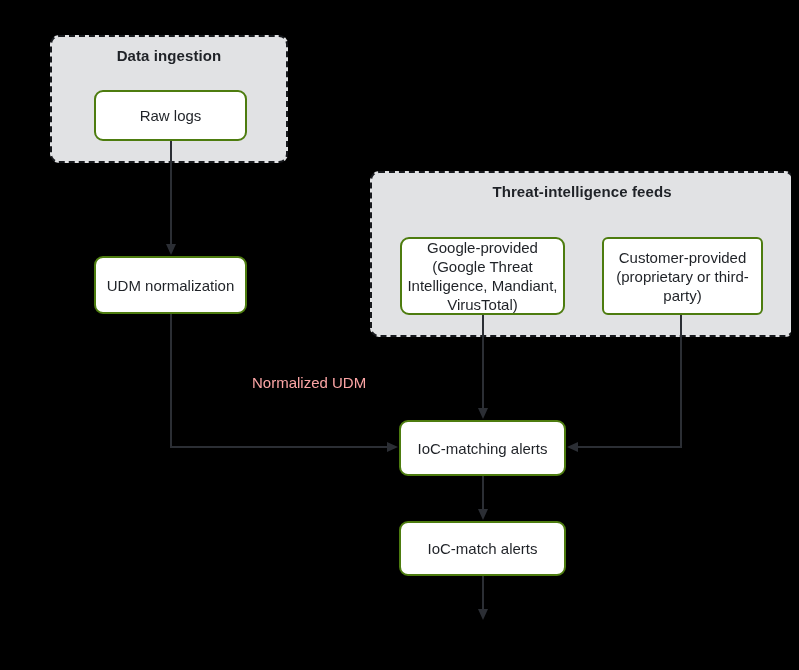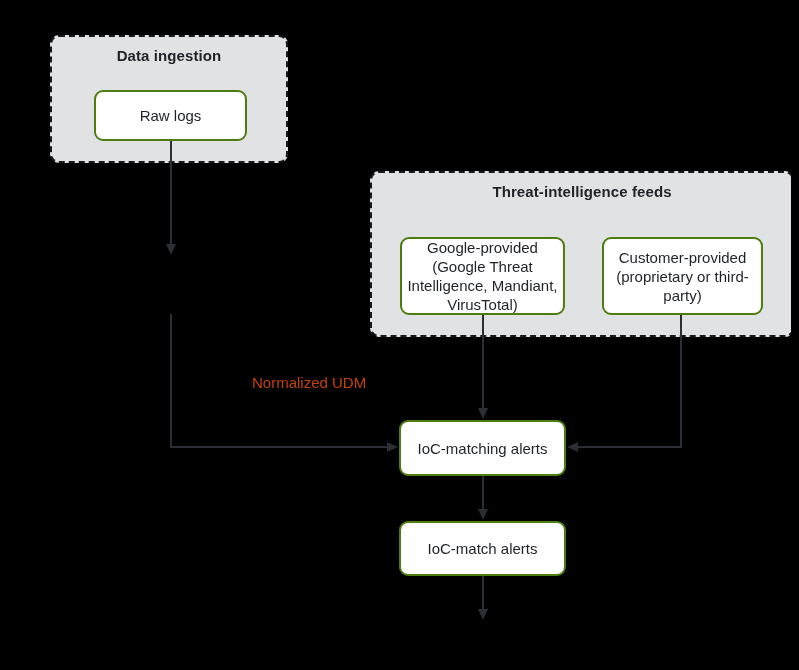--- a/index.html
+++ b/index.html
@@ -46,32 +46,32 @@
     text-align: center;
     color: #1f2227;
     font-size: 15px;
     line-height: 19px;
     padding: 2px;
   }
   .node-label { white-space: pre-line; }
   #node-raw-logs            { left: 94px;  top: 62px;  width: 153px; height: 51px; }
   #node-udm-normalization   { left: 94px;  top: 228px; width: 153px; height: 58px; }
   #node-google-provided     { left: 400px; top: 209px; width: 165px; height: 78px; }
-  #node-customer-provided   { left: 602px; top: 209px; width: 161px; height: 78px; }
+  #node-customer-provided   { left: 602px; top: 209px; width: 161px; height: 78px; border-radius: 6px; }
   #node-ioc-matching-engine { left: 399px; top: 392px; width: 167px; height: 56px; }
   #node-ioc-match-alerts    { left: 399px; top: 493px; width: 167px; height: 55px; }
   #node-secops-ui           { left: 399px; top: 593px; width: 167px; height: 70px; }
   #node-secops-ui .node-line b { font-weight: 700; }
 
   
   #edge-label-normalized-udm {
     position: absolute;
     left: 252px; top: 346px;
     font-size: 15px;
-    color: #c2410c;
+    color: #fca5a5;
   }
 
   
   #arrows {
     position: absolute;
     left: 0; top: 0;
     pointer-events: none;
   }
   #arrows path { stroke: #2b2e34; stroke-width: 2; fill: none; }
   #arrows polygon { fill: #2b2e34; }
@@ -113,20 +113,23 @@
     <g>
       <path d="M483 548 V582"></path>
       <polygon points="478,581 488,581 483,592"></polygon>
     </g>
   </svg>
 
   <div class="node" id="node-raw-logs">
     <span class="node-label">Raw logs</span>
   </div>
 
+  <div class="node" id="node-udm-normalization">
+    <span class="node-label">UDM normalization</span>
+  </div>
 
   <div class="node" id="node-google-provided">
     <span class="node-label">Google-provided
 (Google Threat
 Intelligence, Mandiant,
 VirusTotal)</span>
   </div>
 
   <div class="node" id="node-customer-provided">
     <span class="node-label">Customer-provided

